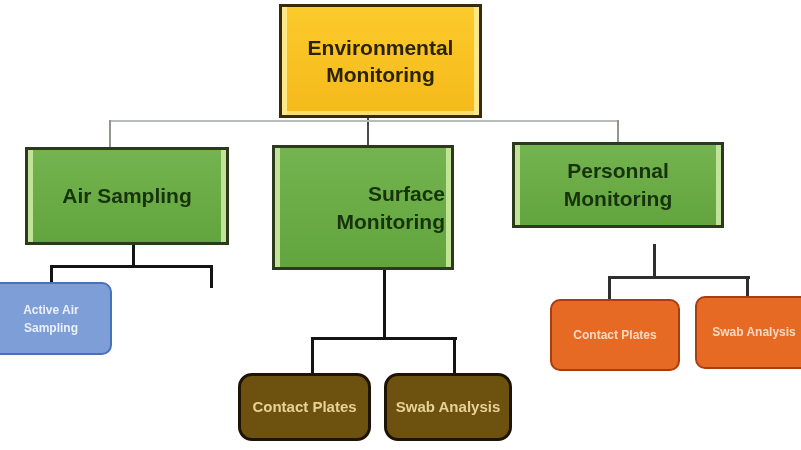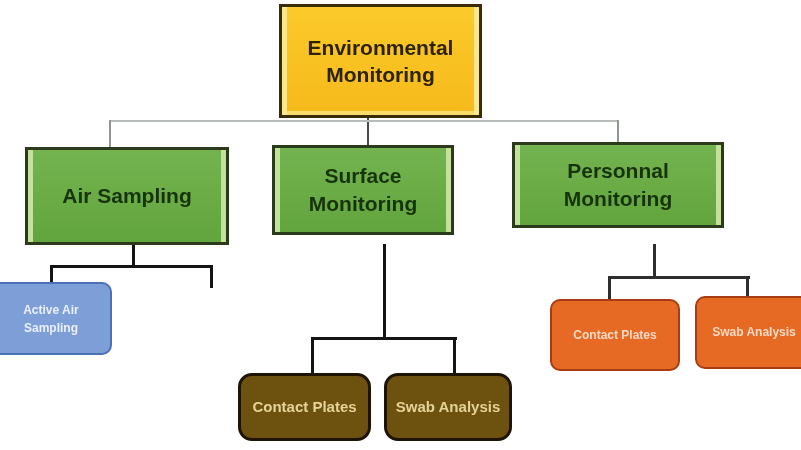--- a/index.html
+++ b/index.html
@@ -98,21 +98,21 @@
   <div class="line mid-dark" style="left:608px; top:276px; width:3px; height:25px;"></div>
   <div class="line mid-dark" style="left:746px; top:276px; width:3px; height:23px;"></div>
 
   <div class="node root-box" style="left:267px; top:4px; width:203px; height:114px;margin-left:12px;">
     <span class="label">Environmental Monitoring</span>
   </div>
 
   <div class="node branch-box" style="left:25px; top:147px; width:204px; height:98px;">
     <span class="label">Air Sampling</span>
   </div>
-  <div class="node branch-box" style="left:272px; top:145px; width:182px; height:90px;">
+  <div class="node branch-box" style="left:272px; top:145px; width:182px; height:125px;text-align:right;">
     <span class="label">Surface Monitoring</span>
   </div>
   <div class="node branch-box" style="left:512px; top:142px; width:212px; height:86px;">
     <span class="label">Personnal Monitoring</span>
   </div>
 
   <div class="node blue-box" style="left:-10px; top:282px; width:122px; height:73px;">
     <span class="label">Active Air Sampling</span>
   </div>
 

